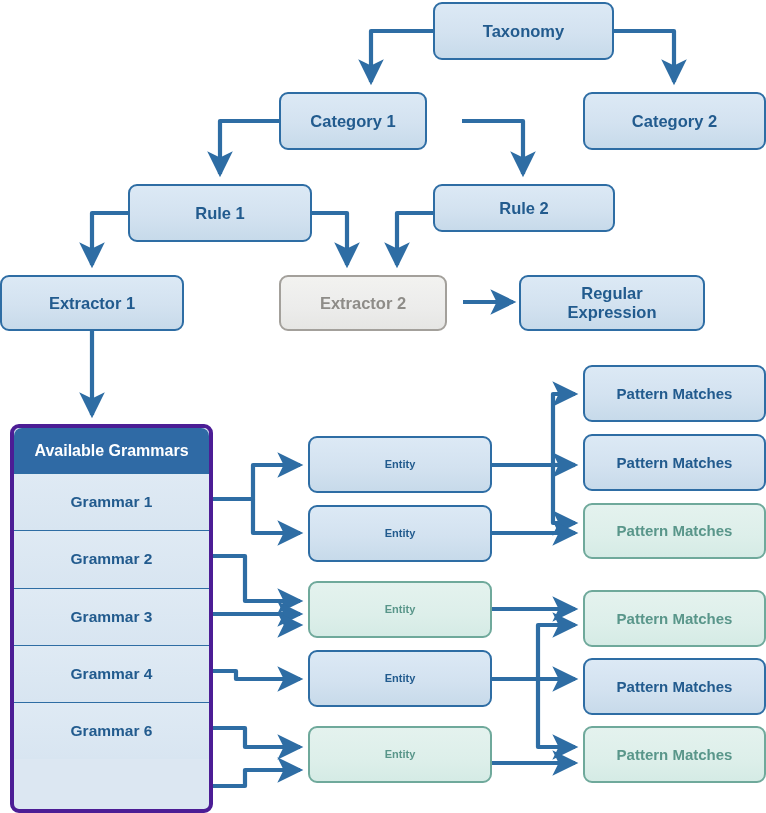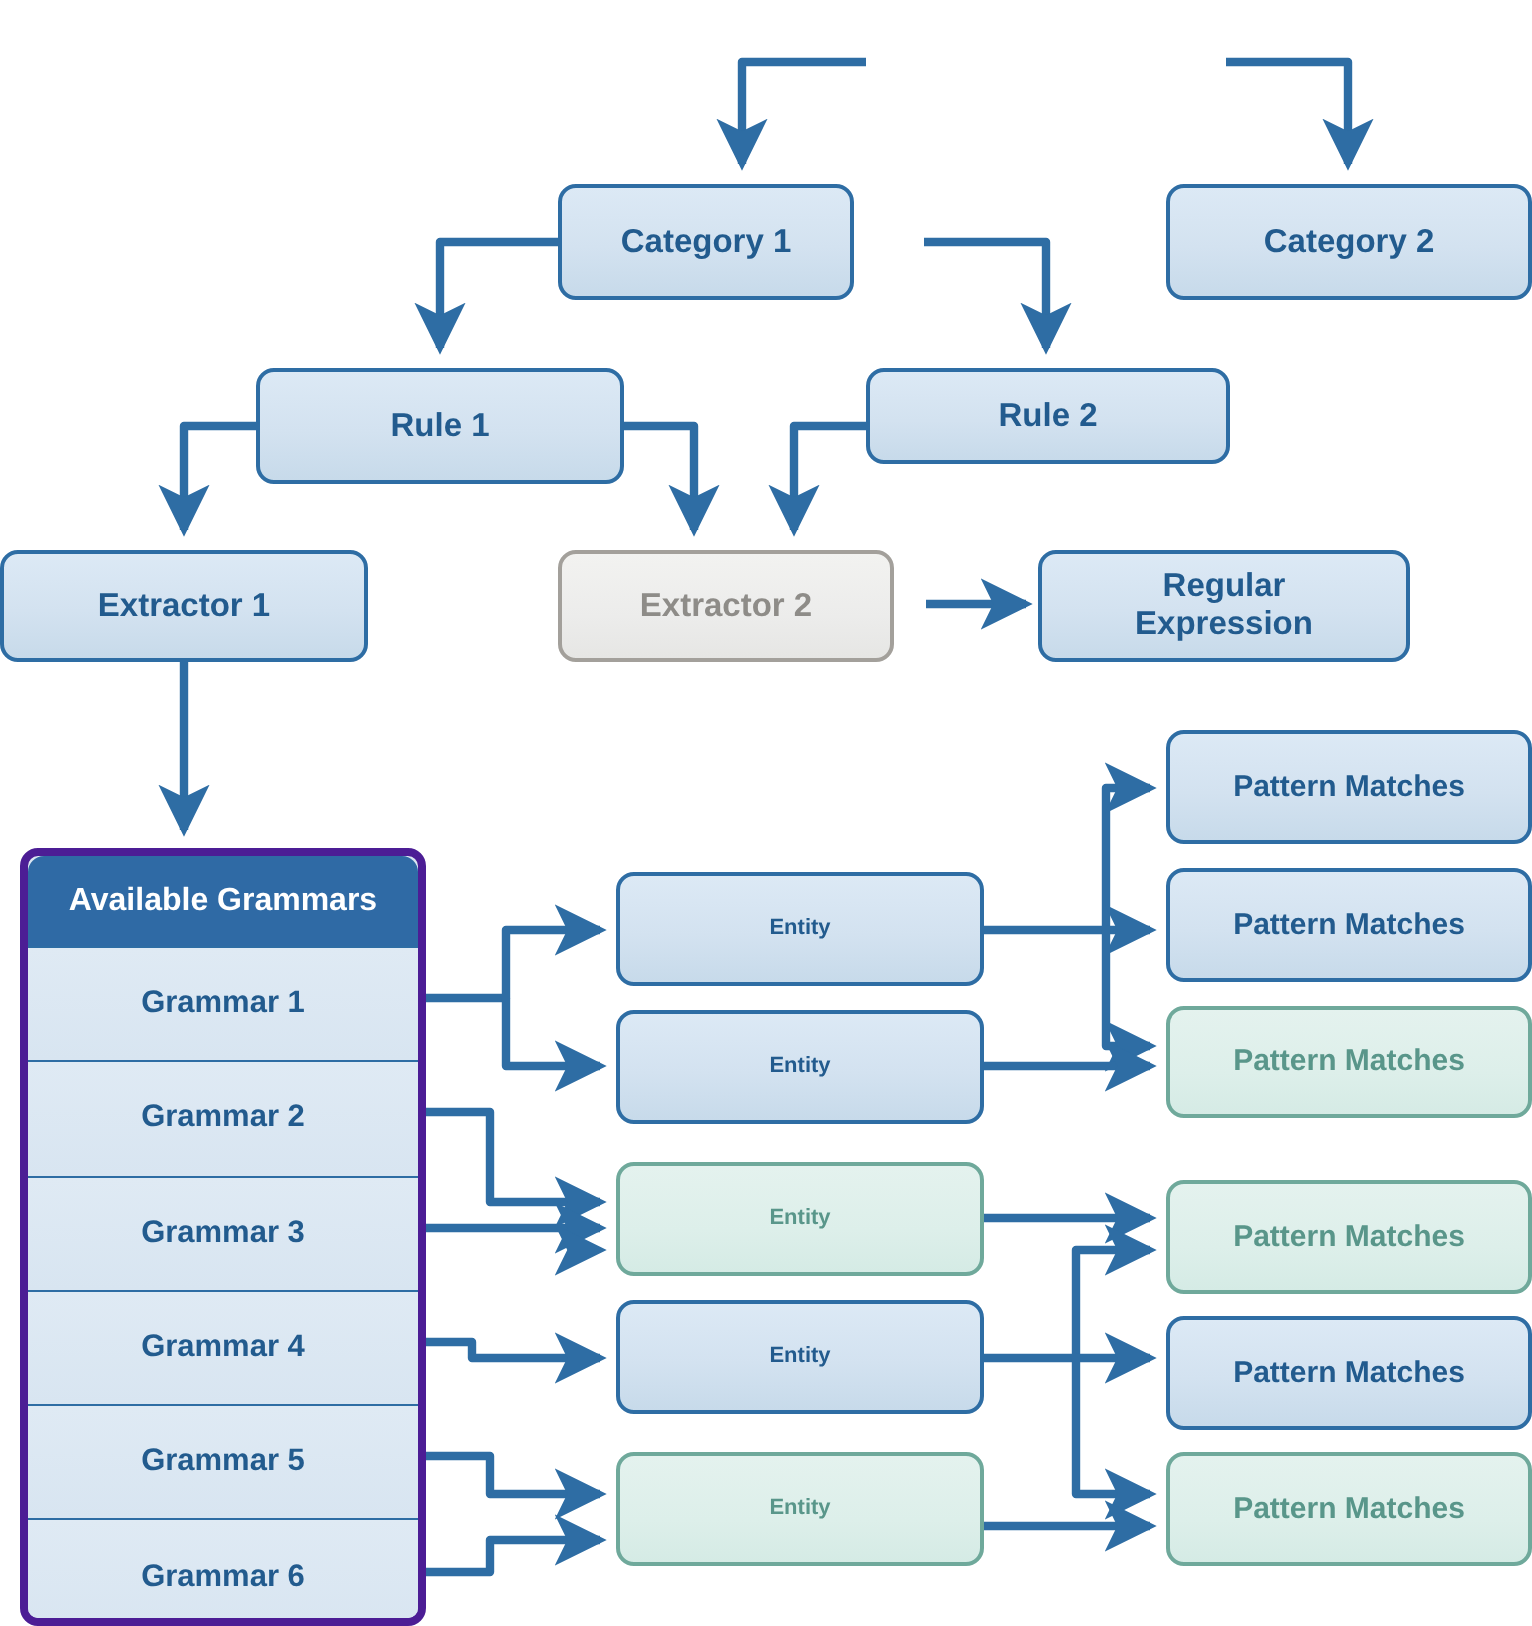--- a/index.html
+++ b/index.html
@@ -151,20 +151,23 @@
       <path d="M492,609 L575,609"></path>
 
       <path d="M492,679 L538,679 L538,625 L575,625"></path>
       <path d="M538,679 L575,679"></path>
       <path d="M538,679 L538,747 L575,747"></path>
 
       <path d="M492,763 L575,763"></path>
     </g>
   </svg>
 
+  <div class="node n-blue t-lg" style="left:433px; top:2px; width:181px; height:58px;">
+    <span>Taxonomy</span>
+  </div>
 
   <div class="node n-blue t-lg" style="left:279px; top:92px; width:148px; height:58px;">
     <span>Category 1</span>
   </div>
   <div class="node n-blue t-lg" style="left:583px; top:92px; width:183px; height:58px;">
     <span>Category 2</span>
   </div>
 
   <div class="node n-blue t-lg" style="left:128px; top:184px; width:184px; height:58px;">
     <span>Rule 1</span>
@@ -192,23 +195,20 @@
     <div class="grammar-row">
       <span>Grammar 2</span>
     </div>
     <div class="grammar-row">
       <span>Grammar 3</span>
     </div>
     <div class="grammar-row">
       <span>Grammar 4</span>
     </div>
     <div class="grammar-row">
-      <span>Grammar 5</span>
-    </div>
-    <div class="grammar-row">
       <span>Grammar 6</span>
     </div>
   </div>
 
   <div class="node n-blue t-md" style="left:308px; top:436px; width:184px; height:57px;">
     <span>Entity</span>
   </div>
   <div class="node n-blue t-md" style="left:308px; top:505px; width:184px; height:57px;">
     <span>Entity</span>
   </div>

